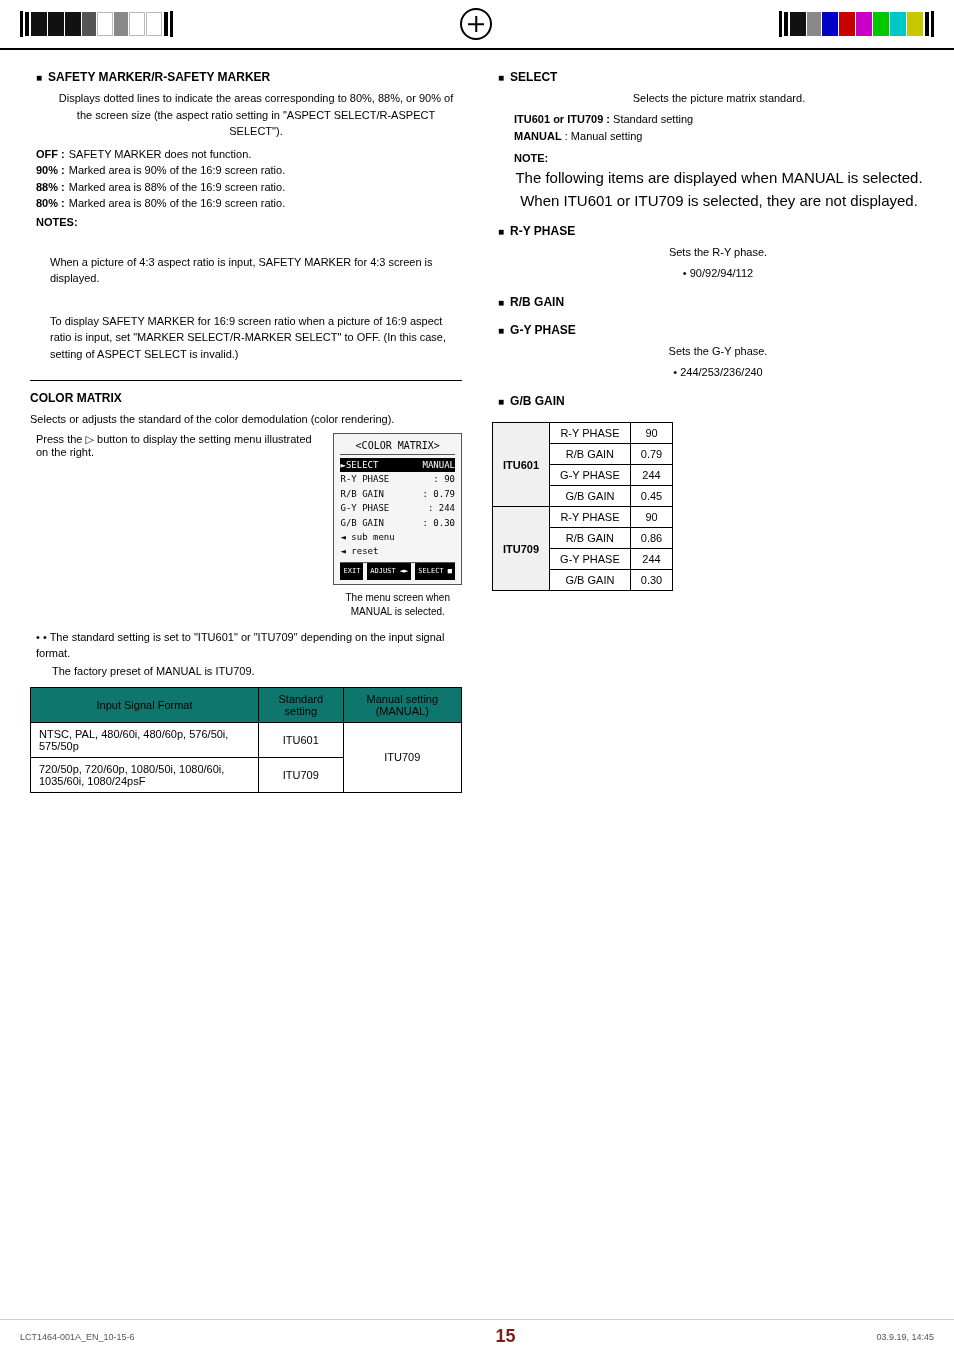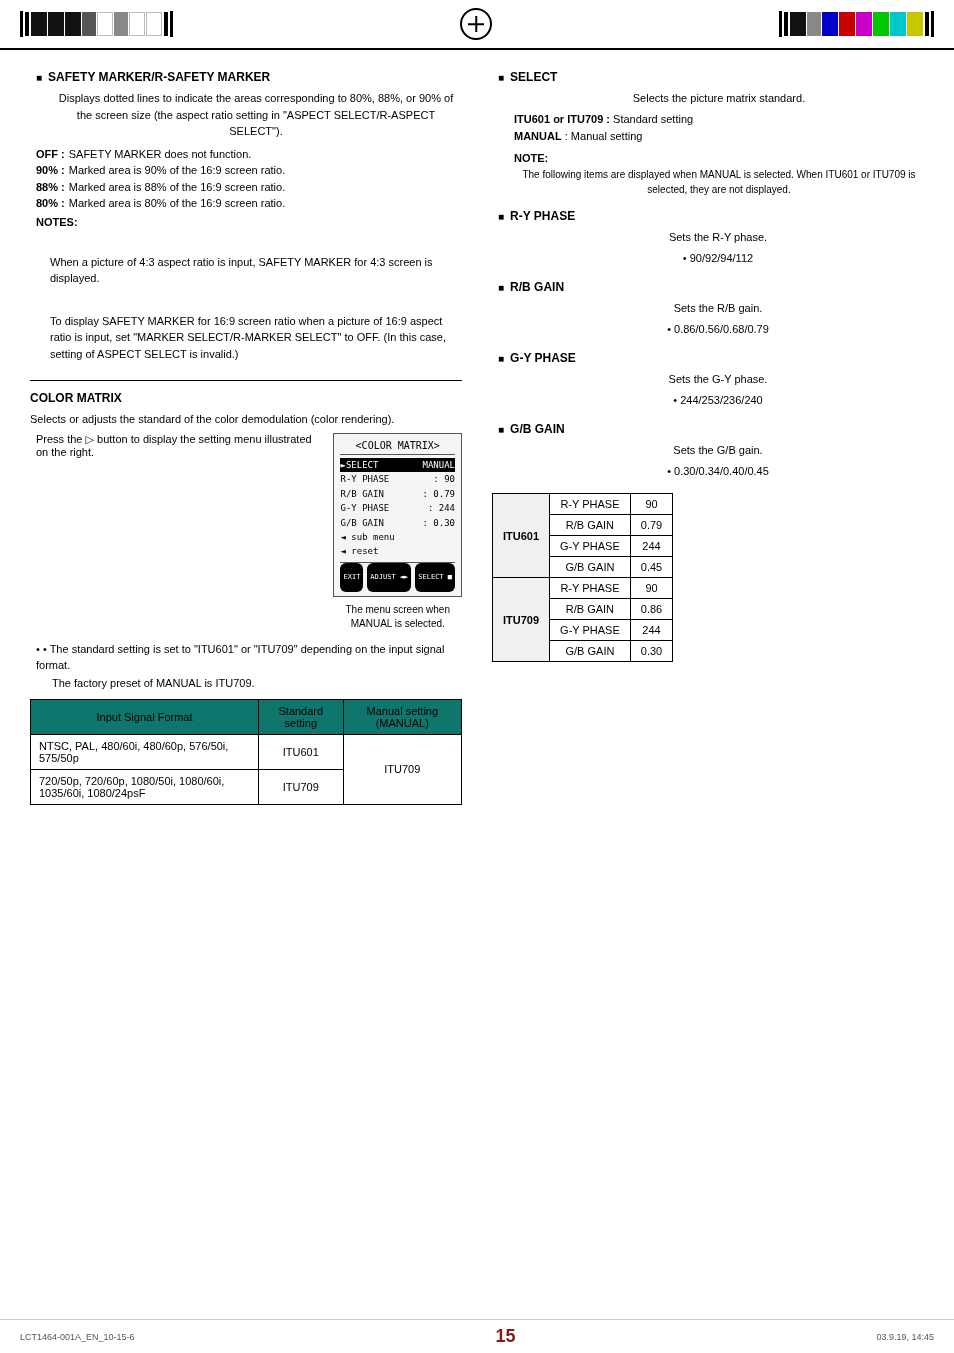--- a/index.html
+++ b/index.html
@@ -115,23 +115,22 @@
       border-top: 1px solid #555;
       margin-top: 3px;
       font-size: 8px;
       display: flex;
       gap: 4px;
       align-items: center;
     }
     .menu-btn {
       background: #000;
       color: #fff;
-      padding: 9px 3px;
+      padding: 3px 3px;
       font-size: 7px;
-      border-radius: 6px;
     }
 
     
     .data-table {
       border-collapse: collapse;
       width: 100%;
       margin-top: 10px;
       font-size: 11px;
     }
     .data-table th, .data-table td {
@@ -259,21 +258,21 @@
     .menu-caption {
       font-size: 10px;
       margin-top: 6px;
       text-align: center;
       line-height: 1.4;
     }
 
     .select-section { margin-bottom: 12px; }
     .select-indent { padding-left: 16px; line-height: 1.6; }
     .select-note { margin-top: 4px; font-weight: bold; }
-    .select-note-text { font-size: 10px; line-height: 1.5; }
+    .select-note-text { font-size: 15px; line-height: 1.5; }
   </style>
 </head>
 <body>
 
 <div class="header-container">
   <div class="bar-group">
     <div class="vertical-bar"></div>
     <div style="width:4px;height:24px;background:#000;margin:0 1px;"></div>
     <div class="color-bar-set">
       <div class="cb cb-k"></div>
@@ -444,40 +443,32 @@
     <div class="content-block">
       <div class="section-title">R-Y PHASE</div>
       <div class="indent">
         <p>Sets the R-Y phase.</p>
         <p>• 90/92/94/112</p>
       </div>
     </div>
 
     <div class="content-block">
       <div class="section-title">R/B GAIN</div>
-      <div class="indent">
-        <p>Sets the R/B gain.</p>
-        <p>• 0.86/0.56/0.68/0.79</p>
-      </div>
     </div>
 
     <div class="content-block">
       <div class="section-title">G-Y PHASE</div>
       <div class="indent">
         <p>Sets the G-Y phase.</p>
         <p>• 244/253/236/240</p>
       </div>
     </div>
 
     <div class="content-block">
       <div class="section-title">G/B GAIN</div>
-      <div class="indent">
-        <p>Sets the G/B gain.</p>
-        <p>• 0.30/0.34/0.40/0.45</p>
-      </div>
     </div>
 
     <div style="margin-top:10px;">
       <table class="itu-table">
         <tbody id="itu-tbody">
             <tr>
               <td rowspan="4" style="border:1px solid #000;padding:4px 10px;font-weight:bold;background:#f0f0f0;vertical-align:middle;text-align:center;">ITU601</td>
               <td style="border:1px solid #000;padding:4px 10px;">R-Y PHASE</td>
               <td style="border:1px solid #000;padding:4px 10px;text-align:center;">90</td>
             </tr>

